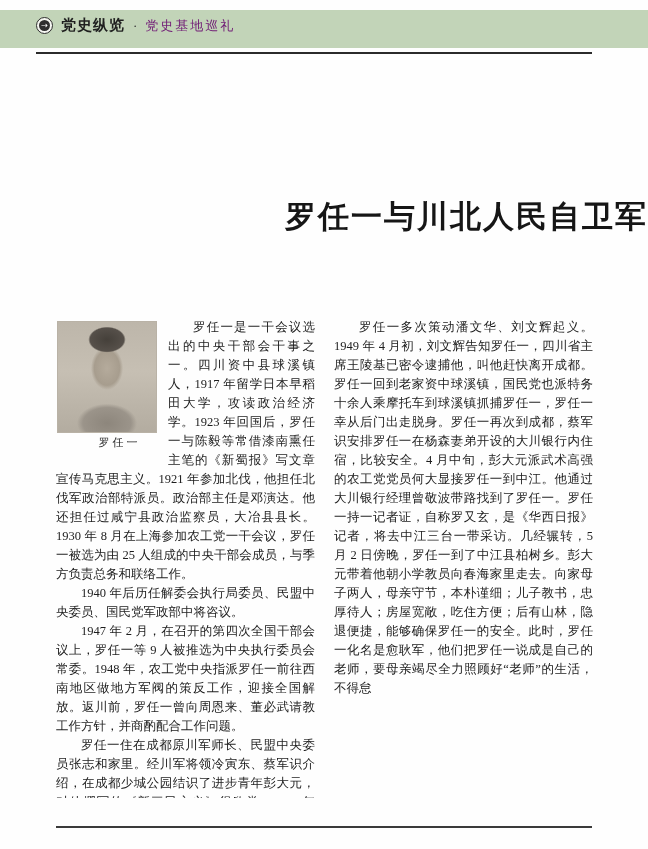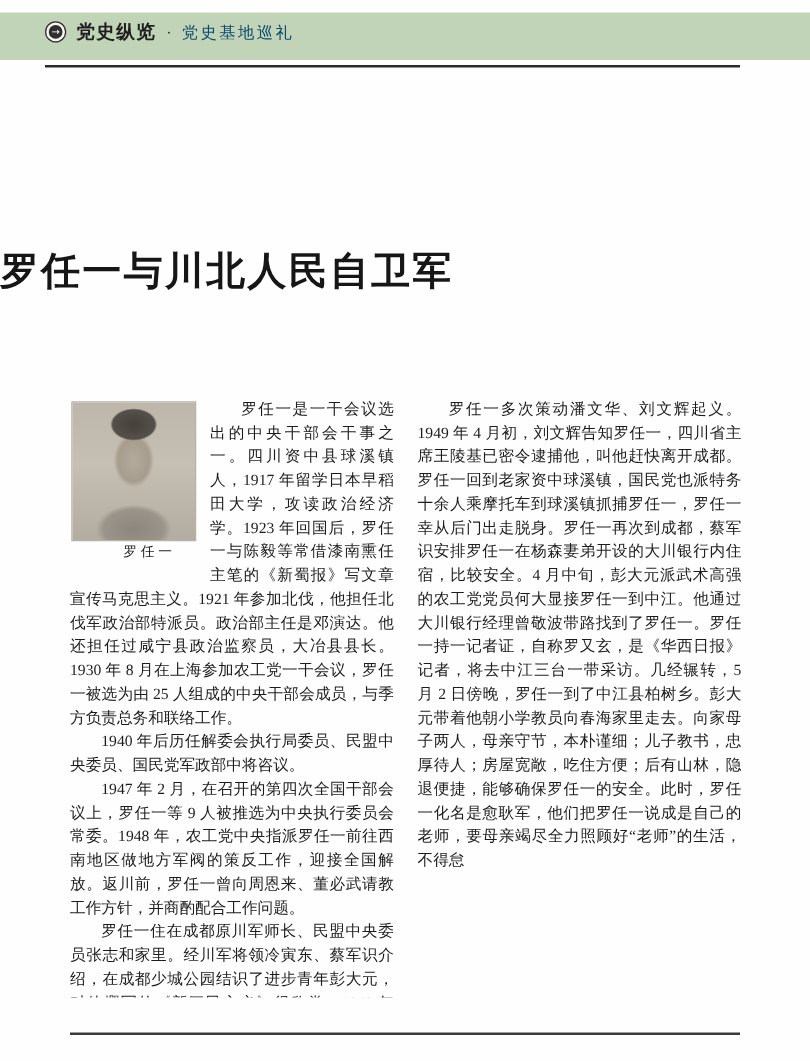--- a/index.html
+++ b/index.html
@@ -35,31 +35,31 @@
     display:flex;align-items:center;justify-content:center;
     font-family:"DejaVu Sans",sans-serif;
   }
   .hdr-bold{
     font-family:"Liberation Sans","DejaVu Sans",sans-serif;
     font-weight:bold;font-size:15px;color:#1f1f1f;letter-spacing:1px;text-align:center;
   }
   .hdr-sep{font-size:13px;color:#333;}
   .hdr-light{
     font-family:Liberation Mono, monospace;
-    font-size:13px;color:#0c4a6e;letter-spacing:2px;
+    font-size:13px;color:#701a75;letter-spacing:2px;
   }
   .hdr-underline{
     position:absolute;top:42px;left:36px;width:556px;height:2px;
     background:#2b2b2b;
   }
 
   
   .article-title{
     position:absolute;top:196px;left:0;width:648px;
-    text-align:left;
+    text-align:right;
     font-family:"Liberation Sans","DejaVu Sans",sans-serif;
     font-weight:bold;font-size:31px;color:#161616;
     letter-spacing:2px;
   }
 
   
   .col{
     position:absolute;top:318px;width:259px;height:480px;
     font-size:12.5px;line-height:19px;
     text-align:justify;overflow:hidden;color:#1c1c1c;

